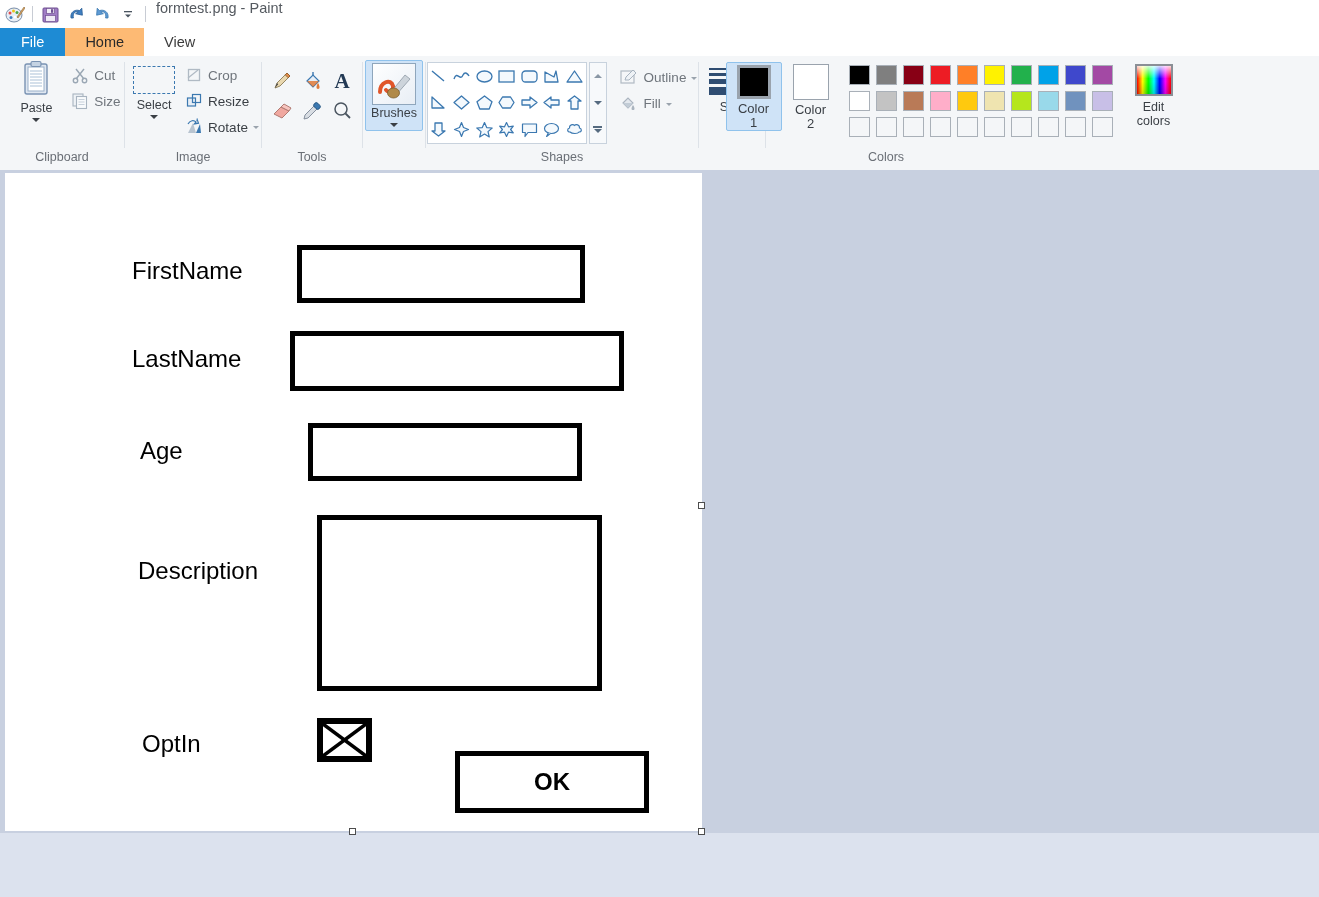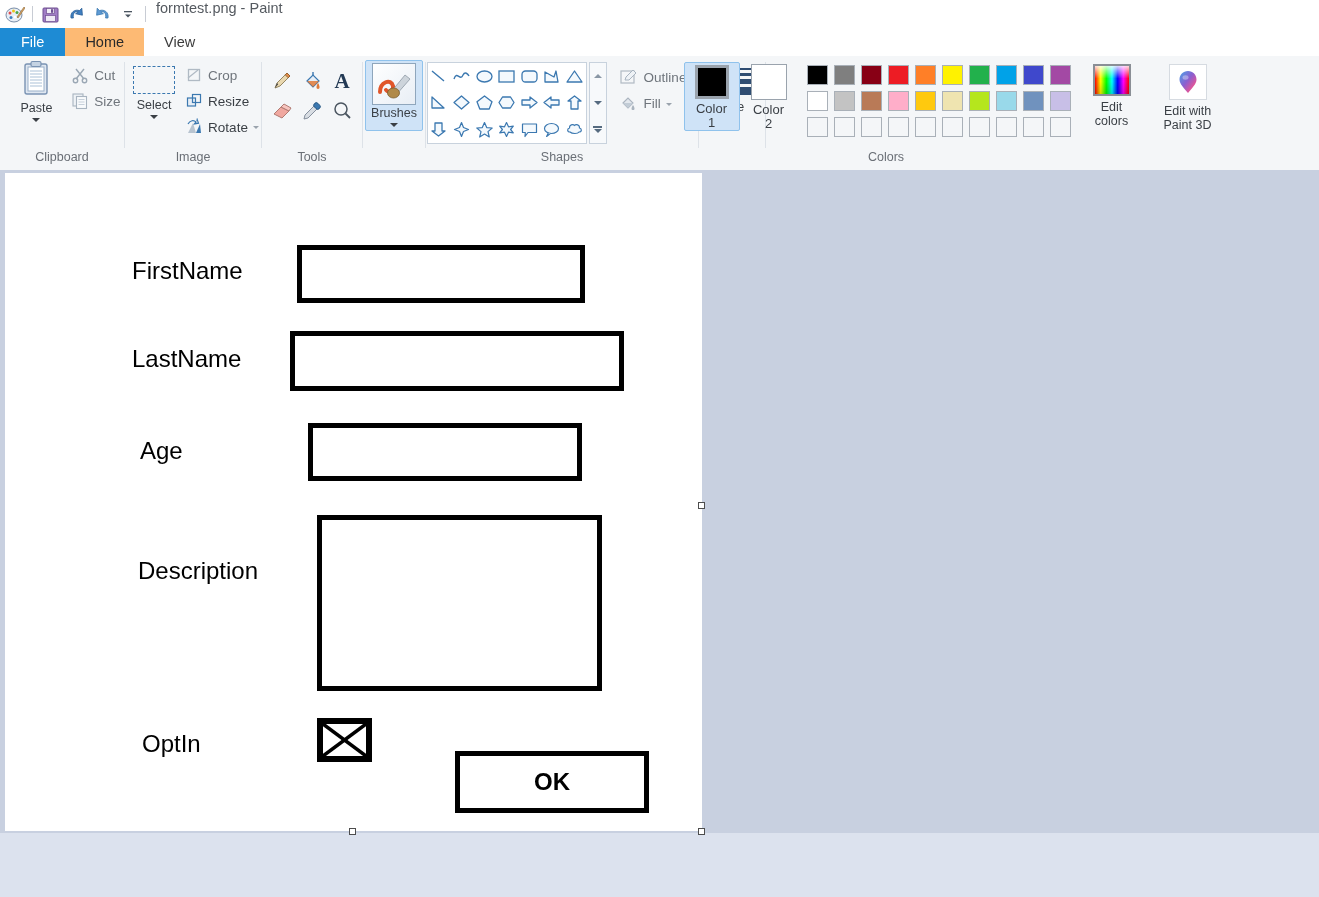--- a/index.html
+++ b/index.html
@@ -607,38 +607,20 @@
             </div>
 
           <div class="editcolors" style="margin-left:10px;margin-top:2px;">
             <div class="ec-icon">
                 <div class="ec-icon-inner"></div>
               </div>
             <span class="cap" style="font-size:12.5px;color:#3a3f45;line-height:14px;margin-top:4px;">Edit</span>
             <span class="cap" style="font-size:12.5px;color:#3a3f45;line-height:14px;">colors</span>
           </div>
 
-          <div class="p3d" style="margin-left:12px;margin-top:2px;">
-            <div class="p3d-icon">
-              <svg width="26" height="26" viewBox="0 0 26 26">
-                <defs>
-                  <linearGradient id="p3dg" x1="0" y1="0" x2="1" y2="1">
-                    <stop offset="0%" stop-color="#4aa3e8"></stop>
-                      <stop offset="45%" stop-color="#8a5fd0"></stop>
-                    <stop offset="75%" stop-color="#e0559a"></stop>
-                      <stop offset="100%" stop-color="#f5b63c"></stop>
-                  </linearGradient>
-                </defs>
-                <path d="M13 2 C18 2 21.5 6 21.5 10.5 C21.5 15 17 19 13 24 C9 19 4.5 15 4.5 10.5 C4.5 6 8 2 13 2 Z" fill="url(#p3dg)"></path>
-                <ellipse cx="10.5" cy="8.5" rx="3" ry="2.2" fill="#ffffff" opacity=".35"></ellipse>
-              </svg>
-            </div>
-            <span class="cap" style="font-size:12.5px;color:#3a3f45;line-height:14px;margin-top:4px;">Edit with</span>
-            <span class="cap" style="font-size:12.5px;color:#3a3f45;line-height:14px;">Paint 3D</span>
-          </div>
 
         </div>
       </div>
       <div class="group-label" style="margin-right:135px;">Colors</div>
     </div>
 
   </div>
 
   <div class="workspace">
     <div class="ws-upper"></div>

